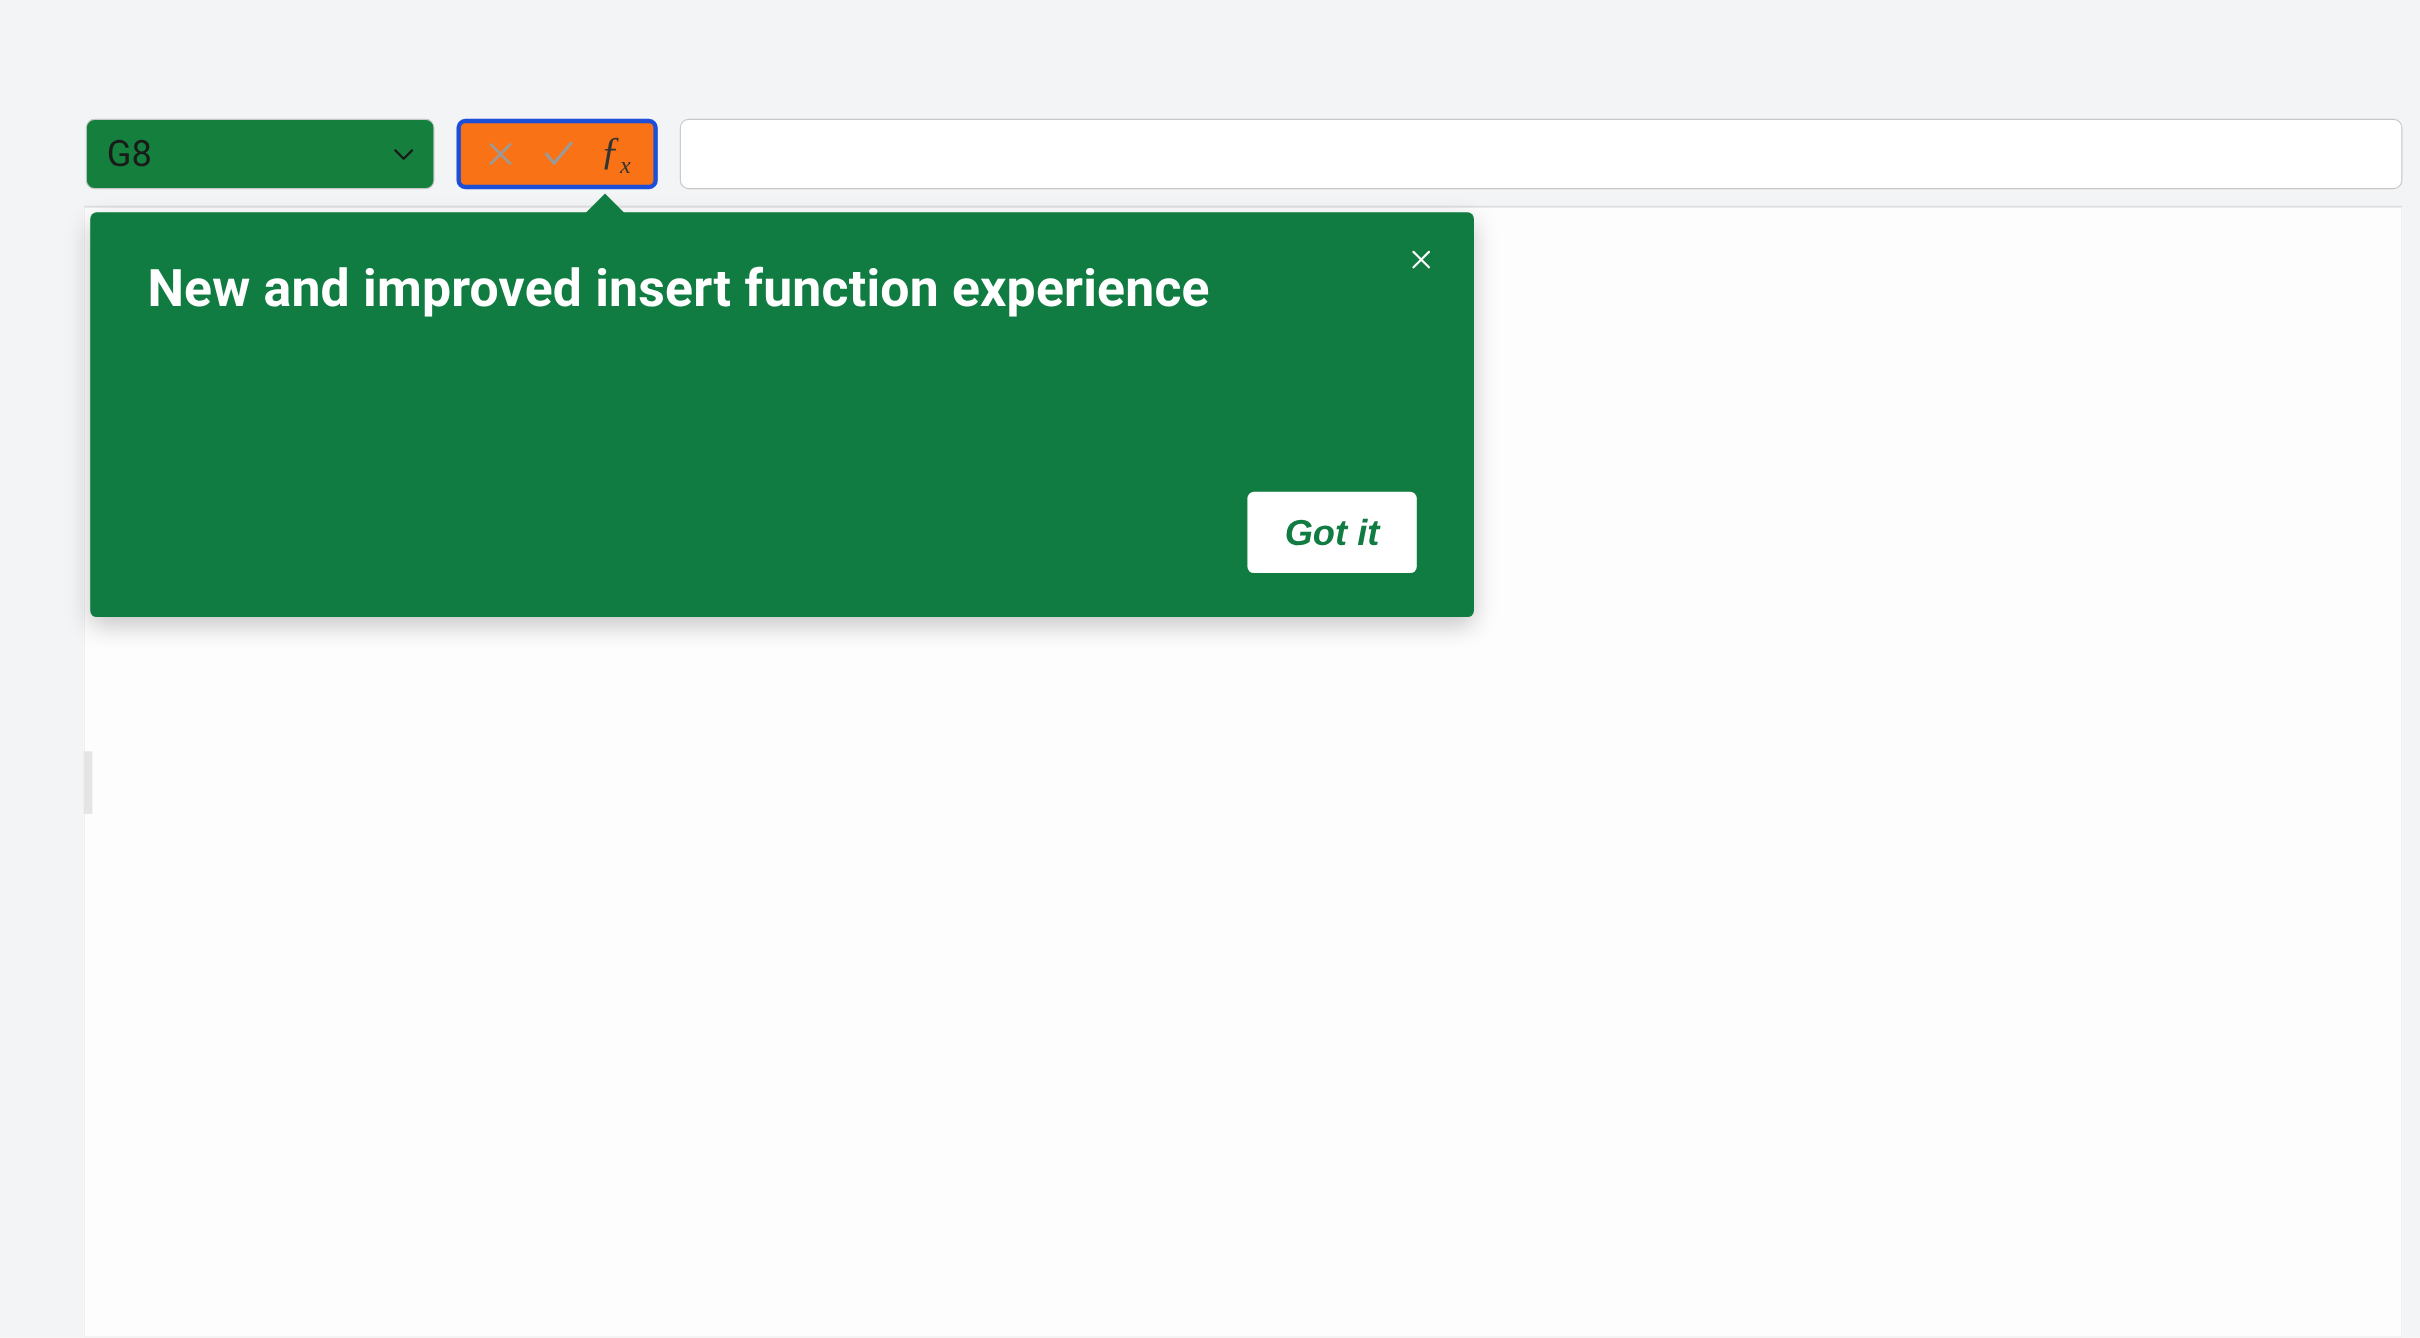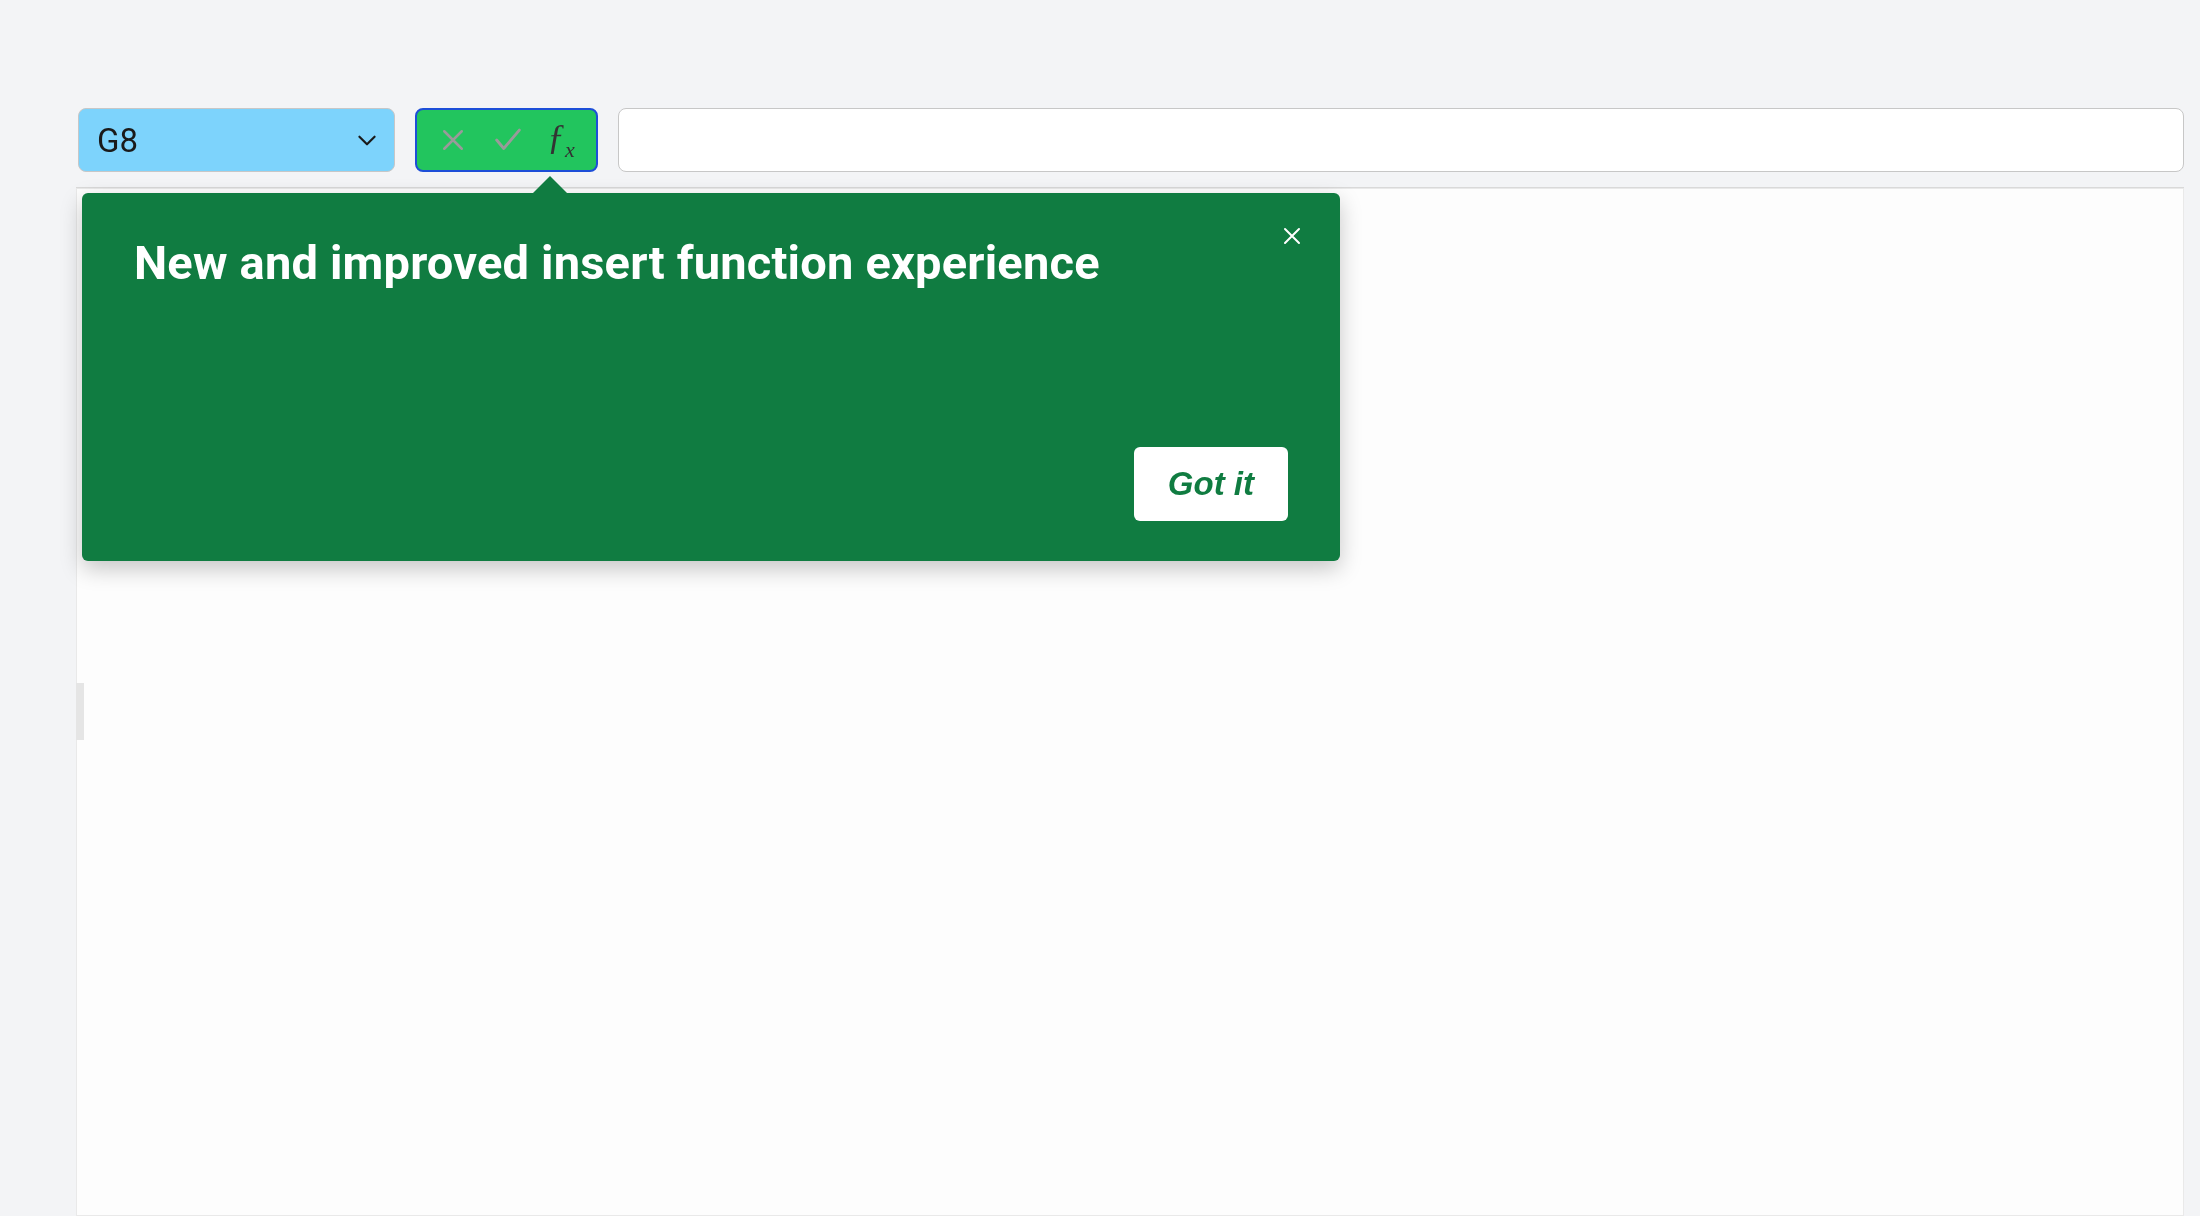--- a/index.html
+++ b/index.html
@@ -19,37 +19,37 @@
       right: 16px;
       height: 64px;
       display: flex;
       align-items: stretch;
       gap: 20px;
     }
     .namebox {
       width: 317px;
       border: 1px solid #c7c7c7;
       border-radius: 8px;
-      background: #7dd3fc;
+      background: #15803d;
       display: flex;
       align-items: center;
       padding: 0 14px 0 18px;
       justify-content: space-between;
     }
     .namebox .value {
       font-size: 33px;
       color: #1a1a1a;
     }
     .namebox .chev svg { width: 26px; height: 26px; display: block; }
 
     .fx-group {
       width: 183px;
-      border: 2px solid #1d4ed8;
+      border: 4px solid #1d4ed8;
       border-radius: 8px;
-      background: #22c55e;
+      background: #f97316;
       display: flex;
       align-items: center;
       justify-content: space-around;
       padding: 0 10px;
       position: relative;
     }
     .fx-group .ico svg { display: block; }
     .fx-group .cancel svg { width: 30px; height: 30px; }
     .fx-group .accept svg { width: 34px; height: 34px; }
     .fx-group .fx { font-family: "Segoe UI", Georgia, serif; font-style: italic; font-size: 36px; color: #333; line-height: 1; }

